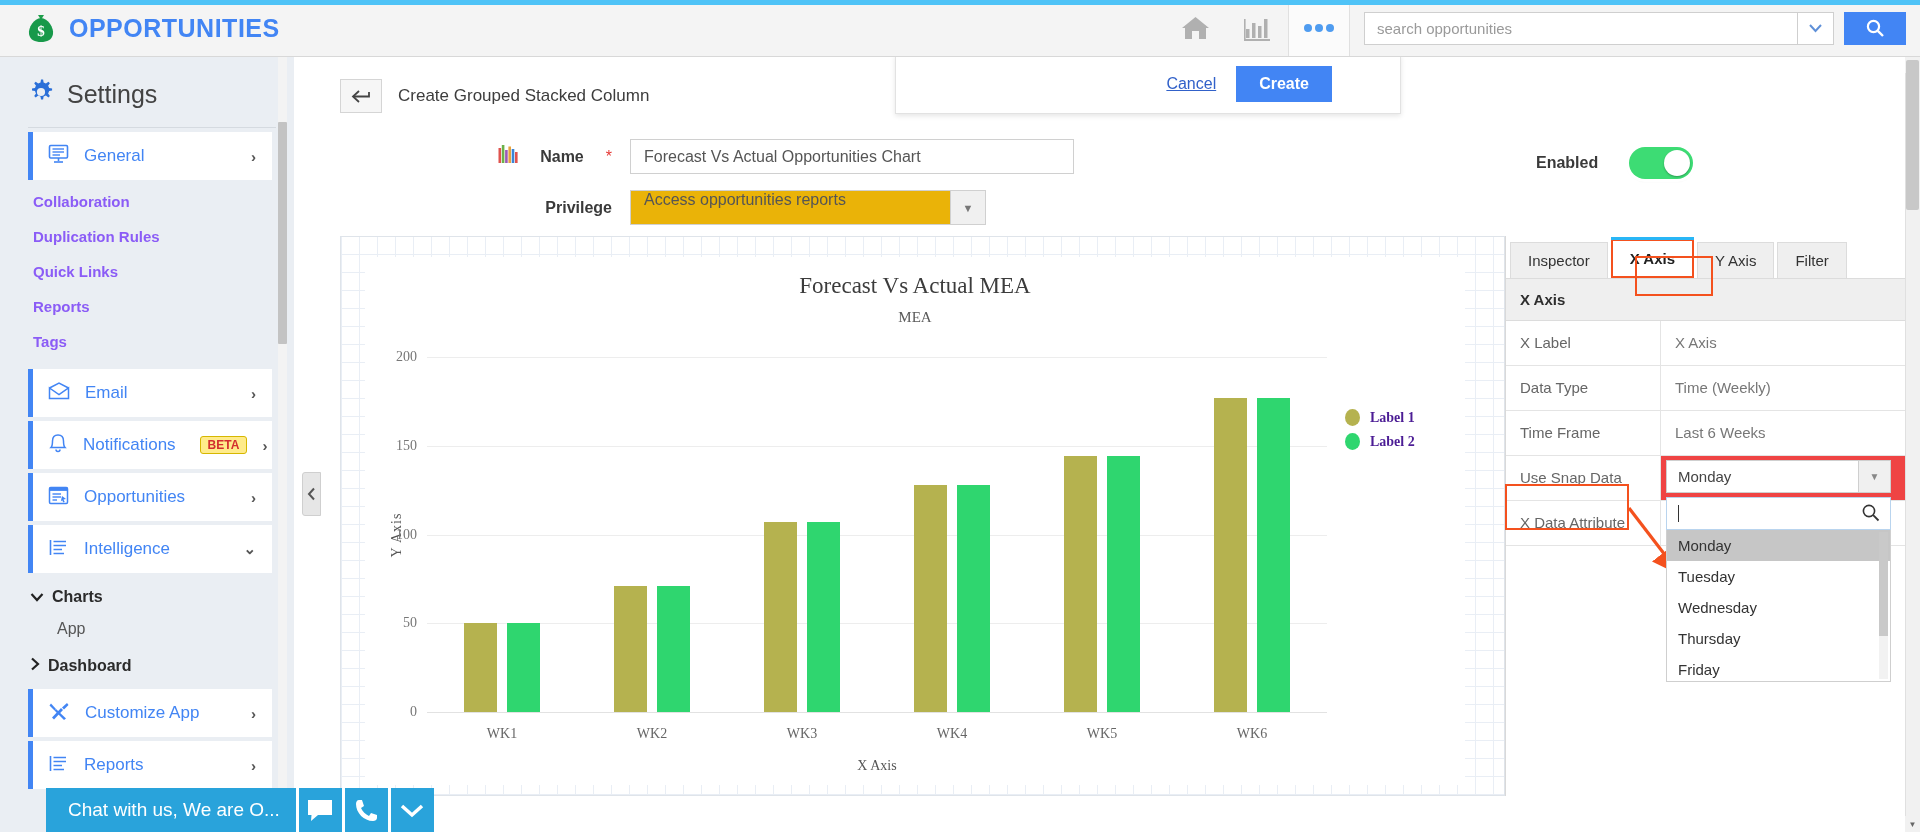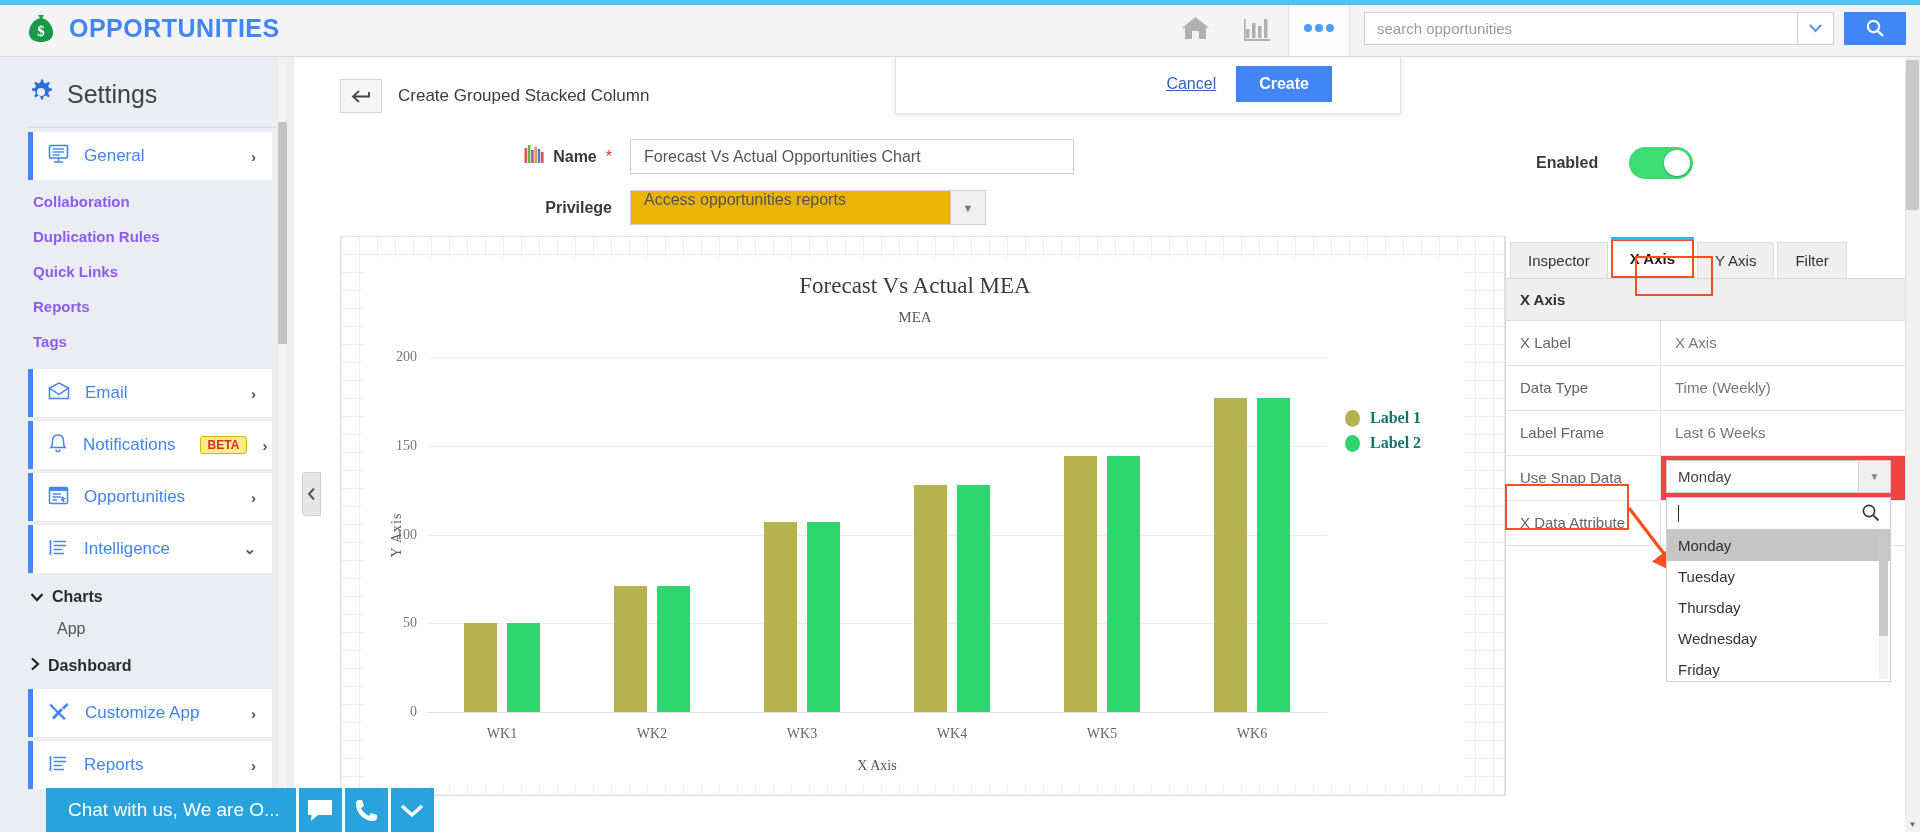--- a/index.html
+++ b/index.html
@@ -123,21 +123,21 @@
     background:#4285f4; color:#fff; font-weight:bold; font-size:16px;
     padding:9px 23px; cursor:pointer;
   }
 
   
   .form-area { padding-top:26px; position:relative; }
   .frow { display:flex; align-items:center; margin-bottom:16px; }
   .flabel {
     width:336px; text-align:right; padding-right:18px;
     font-size:16px; font-weight:bold; color:#3a3a3a;
-    display:flex; align-items:center; justify-content:flex-end; gap:9px;
+    display:flex; align-items:center; justify-content:flex-end; gap:22px;
   }
   .req { color:#e53935; font-weight:normal; }
   .finput {
     width:444px; height:35px; border:1px solid #d0d0d0; background:#fff;
     font-size:16px; color:#555; display:flex; align-items:center; padding-left:13px;
   }
   .fselect {
     width:356px; height:35px; border:1px solid #d0d0d0; background:#eab308;
     font-size:16px; color:#555; display:flex; align-items:flex-start; padding-left:13px;
     position:relative; cursor:pointer;
@@ -197,21 +197,21 @@
   }
   .xlabel {
     position:absolute; left:0; right:0; top:calc(100% + 46px); text-align:center;
     font-size:14px; color:#555;
   }
   .legend {
     position:absolute; left:980px; top:152px; display:flex; flex-direction:column; gap:7px;
   }
   .legend-row { display:flex; align-items:center; gap:10px; }
   .legend-dot { width:15px; height:17px; border-radius:50%; }
-  .legend-txt { font-size:16px; font-weight:bold; color:#0f766e; }
+  .legend-txt { font-size:14px; font-weight:bold; color:#4c1d95; }
 
   
   .rpanel {
     position:absolute; left:1505px; top:236px; width:400px; height:560px;
     background:#fff; border-left:1px solid #d9d9d9;
   }
   .tabs { display:flex; align-items:flex-end; height:42px; padding-left:4px; gap:3px; }
   .tab {
     padding:9px 17px; font-size:15px; color:#333; background:#efefef;
     border:1px solid #dcdcdc; border-bottom:none; cursor:pointer; position:relative;
@@ -632,21 +632,21 @@
 
   <div class="prow">
     <div class="pkey">X Label</div>
     <div class="pval">X Axis</div>
   </div>
   <div class="prow">
     <div class="pkey">Data Type</div>
     <div class="pval">Time (Weekly)</div>
   </div>
   <div class="prow">
-    <div class="pkey">Label Frame</div>
+    <div class="pkey">Time Frame</div>
     <div class="pval">Last 6 Weeks</div>
   </div>
 
   <div class="prow" style="position:relative;">
     <div class="pkey">Use Snap Data</div>
     <div class="pval edit">
       <div class="ddl-wrap">
         <div class="ddl-selected">
           <span>Monday</span>
           <span class="caret">▼</span>
@@ -659,22 +659,22 @@
               <circle cx="8" cy="8" r="5.6" stroke="#333" stroke-width="1.6" fill="none"></circle>
               <line x1="12.2" y1="12.2" x2="17.5" y2="17.5" stroke="#333" stroke-width="1.8"></line>
             </svg>
           </span>
         </div>
         <div class="ddl-list">
           <div class="ddl-sb-track"></div>
           <div class="ddl-sb-thumb"></div>
           <div class="ddl-item sel">Monday</div>
           <div class="ddl-item">Tuesday</div>
+          <div class="ddl-item">Wednesday</div>
           <div class="ddl-item">Thursday</div>
-          <div class="ddl-item">Wednesday</div>
           <div class="ddl-item">Friday</div>
 
         </div>
       </div>
     </div>
   </div>
 
   <div class="prow">
     <div class="pkey">X Data Attribute</div>
     <div class="pval"></div>

